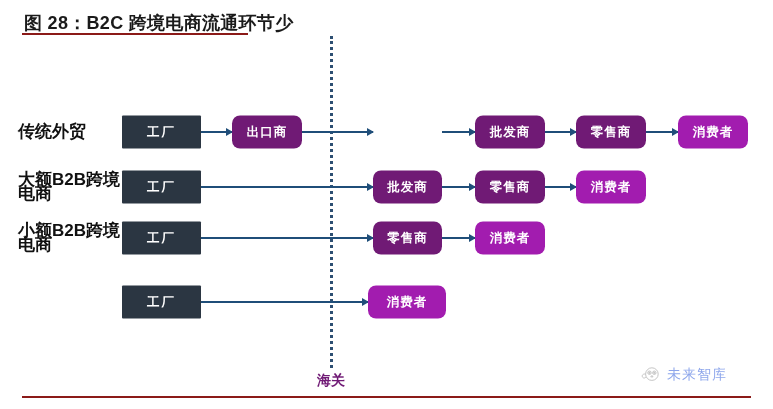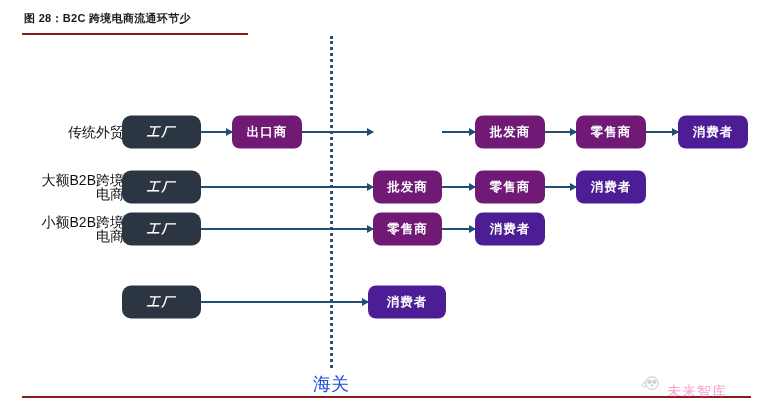--- a/index.html
+++ b/index.html
@@ -8,64 +8,64 @@
     background:#ffffff;
     font-family:"Liberation Sans","DejaVu Sans",sans-serif;
     overflow:hidden;
     position:relative;
   }
   #figure-root{position:relative;width:773px;height:409px;}
 
   
   .fig-title{
     position:absolute;left:24px;top:11px;
-    font-size:11px;font-weight:600;color:#1a1a1a;
+    font-size:18px;font-weight:600;color:#1a1a1a;
     letter-spacing:0.3px;white-space:nowrap;
   }
   .top-rule{
     position:absolute;left:22px;top:33px;width:226px;height:2px;
     background:#8b1a18;
   }
   .bottom-rule{
     position:absolute;left:22px;top:396px;width:729px;height:1.5px;
     background:#8b1a18;
   }
 
   
   .customs-line{
     position:absolute;left:330px;top:36px;
     width:0px;height:332px;
     border-left:3px dotted #2d4f72;
   }
   .customs-label{
     position:absolute;left:296px;top:372px;width:70px;
-    text-align:center;font-size:18px;font-weight:400;color:#1d4ed8;
+    text-align:center;font-size:14px;font-weight:700;color:#701a75;
   }
 
   
   .row{position:absolute;left:0;width:773px;height:46px;}
   .row-label{
     position:absolute;left:18px;width:106px;
-    text-align:right;font-size:14px;font-weight:400;color:#111;
+    font-size:17px;font-weight:700;color:#111;
     line-height:14px;top:50%;transform:translateY(-50%);
   }
   .row-label .l2{display:block;}
 
   
   .node{
     position:absolute;top:50%;transform:translateY(-50%);
     height:33px;border-radius:8px;
     display:flex;align-items:center;justify-content:center;
     font-size:12.5px;font-weight:700;color:#ffffff;
     letter-spacing:1px;
     box-sizing:border-box;
   }
-  .node.factory{background:#2b3642;border-radius:9px;letter-spacing:2px;font-style:italic;}
+  .node.factory{background:#2b3642;border-radius:1px;letter-spacing:2px;}
   .node.trader{background:#701a75;}
-  .node.consumer{background:#4c1d95;}
+  .node.consumer{background:#a21caf;}
 
   
   .arrow{
     position:absolute;top:50%;transform:translateY(-50%);
     height:2px;background:#1f4e79;
   }
   .arrow::after{
     content:"";position:absolute;right:-1px;top:50%;
     transform:translateY(-50%);
     border-left:7px solid #1f4e79;
@@ -73,21 +73,21 @@
     border-bottom:4.5px solid transparent;
   }
 
   
   .watermark{
     position:absolute;left:640px;top:366px;
     display:flex;align-items:center;gap:5px;
     opacity:0.5;
   }
   .wm-logo{width:22px;height:18px;display:block;}
-  .wm-text{font-size:14px;color:#ec4899;letter-spacing:1px;margin-top:17px;}
+  .wm-text{font-size:14px;color:#1d4ed8;letter-spacing:1px;}
 </style>
 </head>
 <body>
 
 <div id="figure-root">
 
   <div class="fig-title">图 28：B2C 跨境电商流通环节少</div>
   <div class="top-rule"></div>
 
   <div class="customs-line"></div>
@@ -134,21 +134,21 @@
     <div class="arrow" style="left:442px;width:33px;"></div>
     <div class="node trader" style="left:475px;width:70px;">
       <span>零售商</span>
     </div>
     <div class="arrow" style="left:545px;width:31px;"></div>
     <div class="node consumer" style="left:576px;width:70px;">
       <span>消费者</span>
     </div>
   </div>
 
-  <div class="row" style="top:206px;">
+  <div class="row" style="top:215px;">
     <div class="row-label">
       <span>小额B2B跨境</span>
       <span class="l2">电商</span>
     </div>
     <div class="node factory" style="left:122px;width:79px;">
       <span>工厂</span>
     </div>
     <div class="arrow" style="left:201px;width:172px;"></div>
     <div class="node trader" style="left:373px;width:69px;">
       <span>零售商</span>

